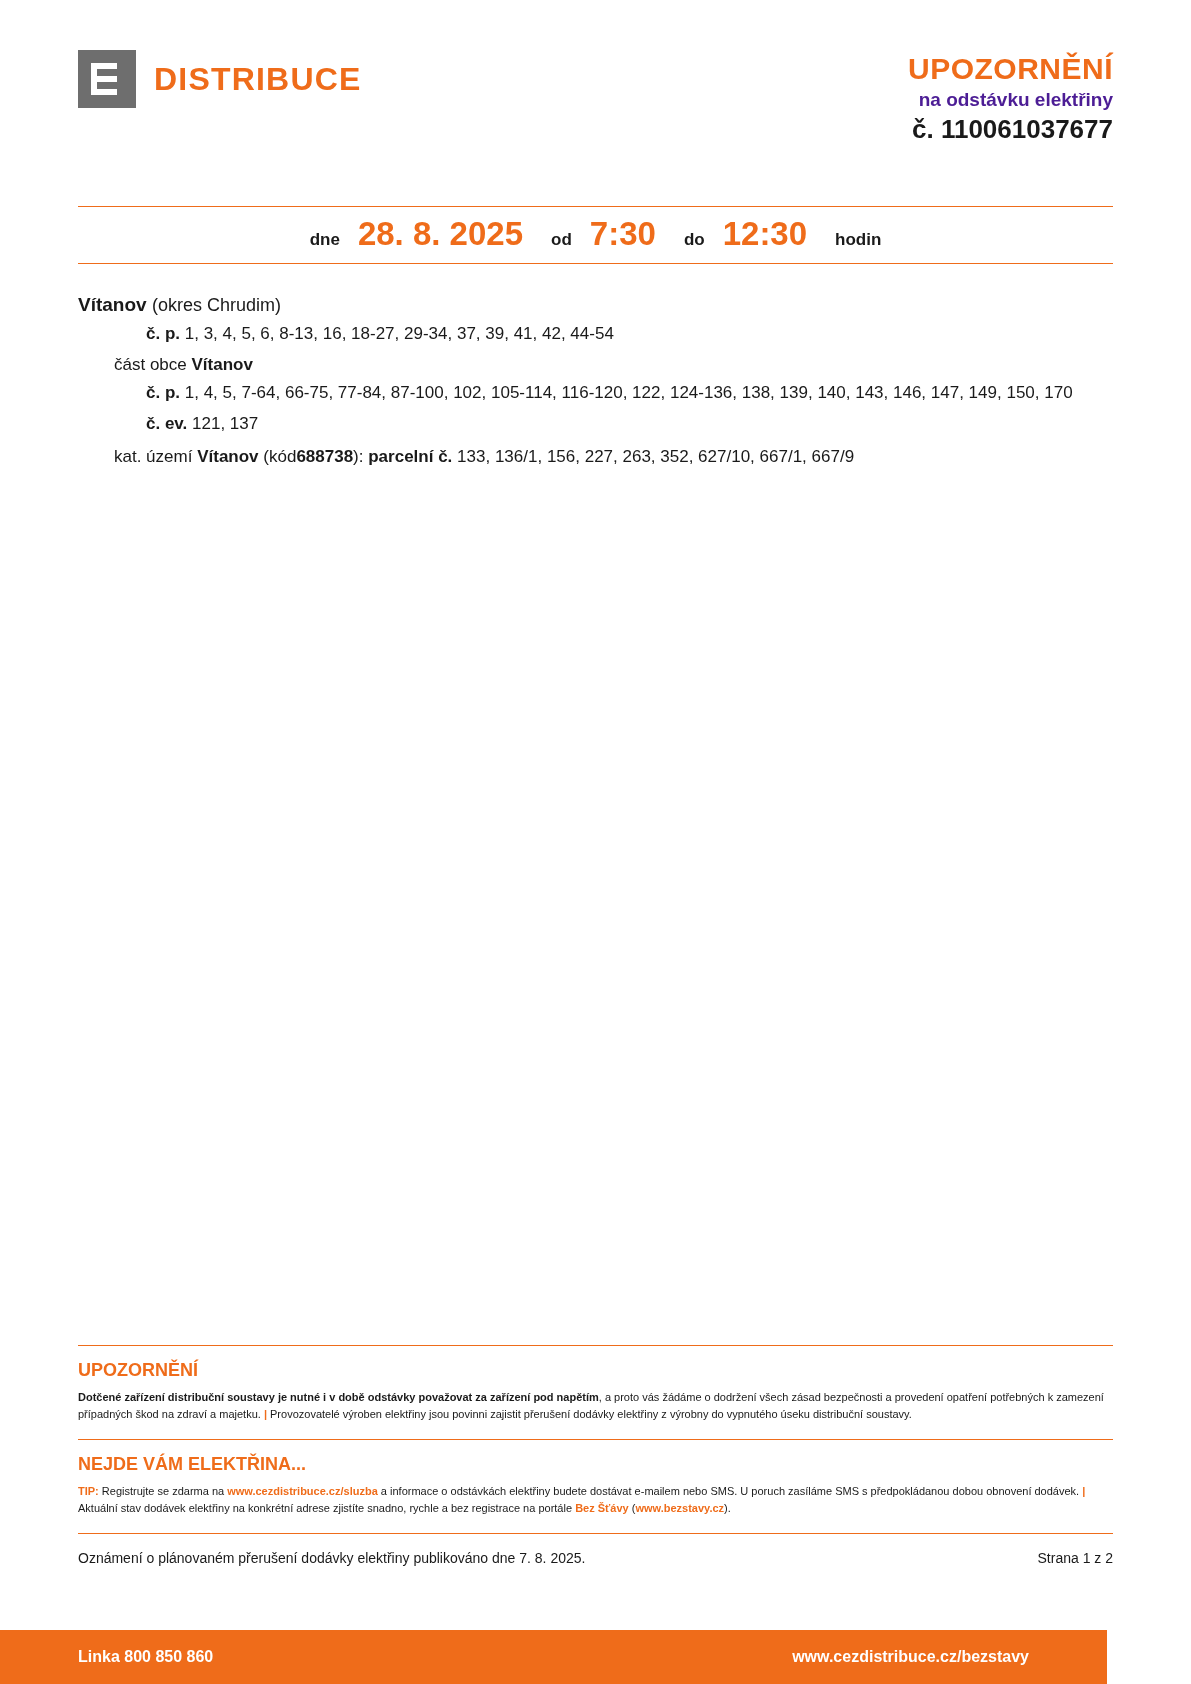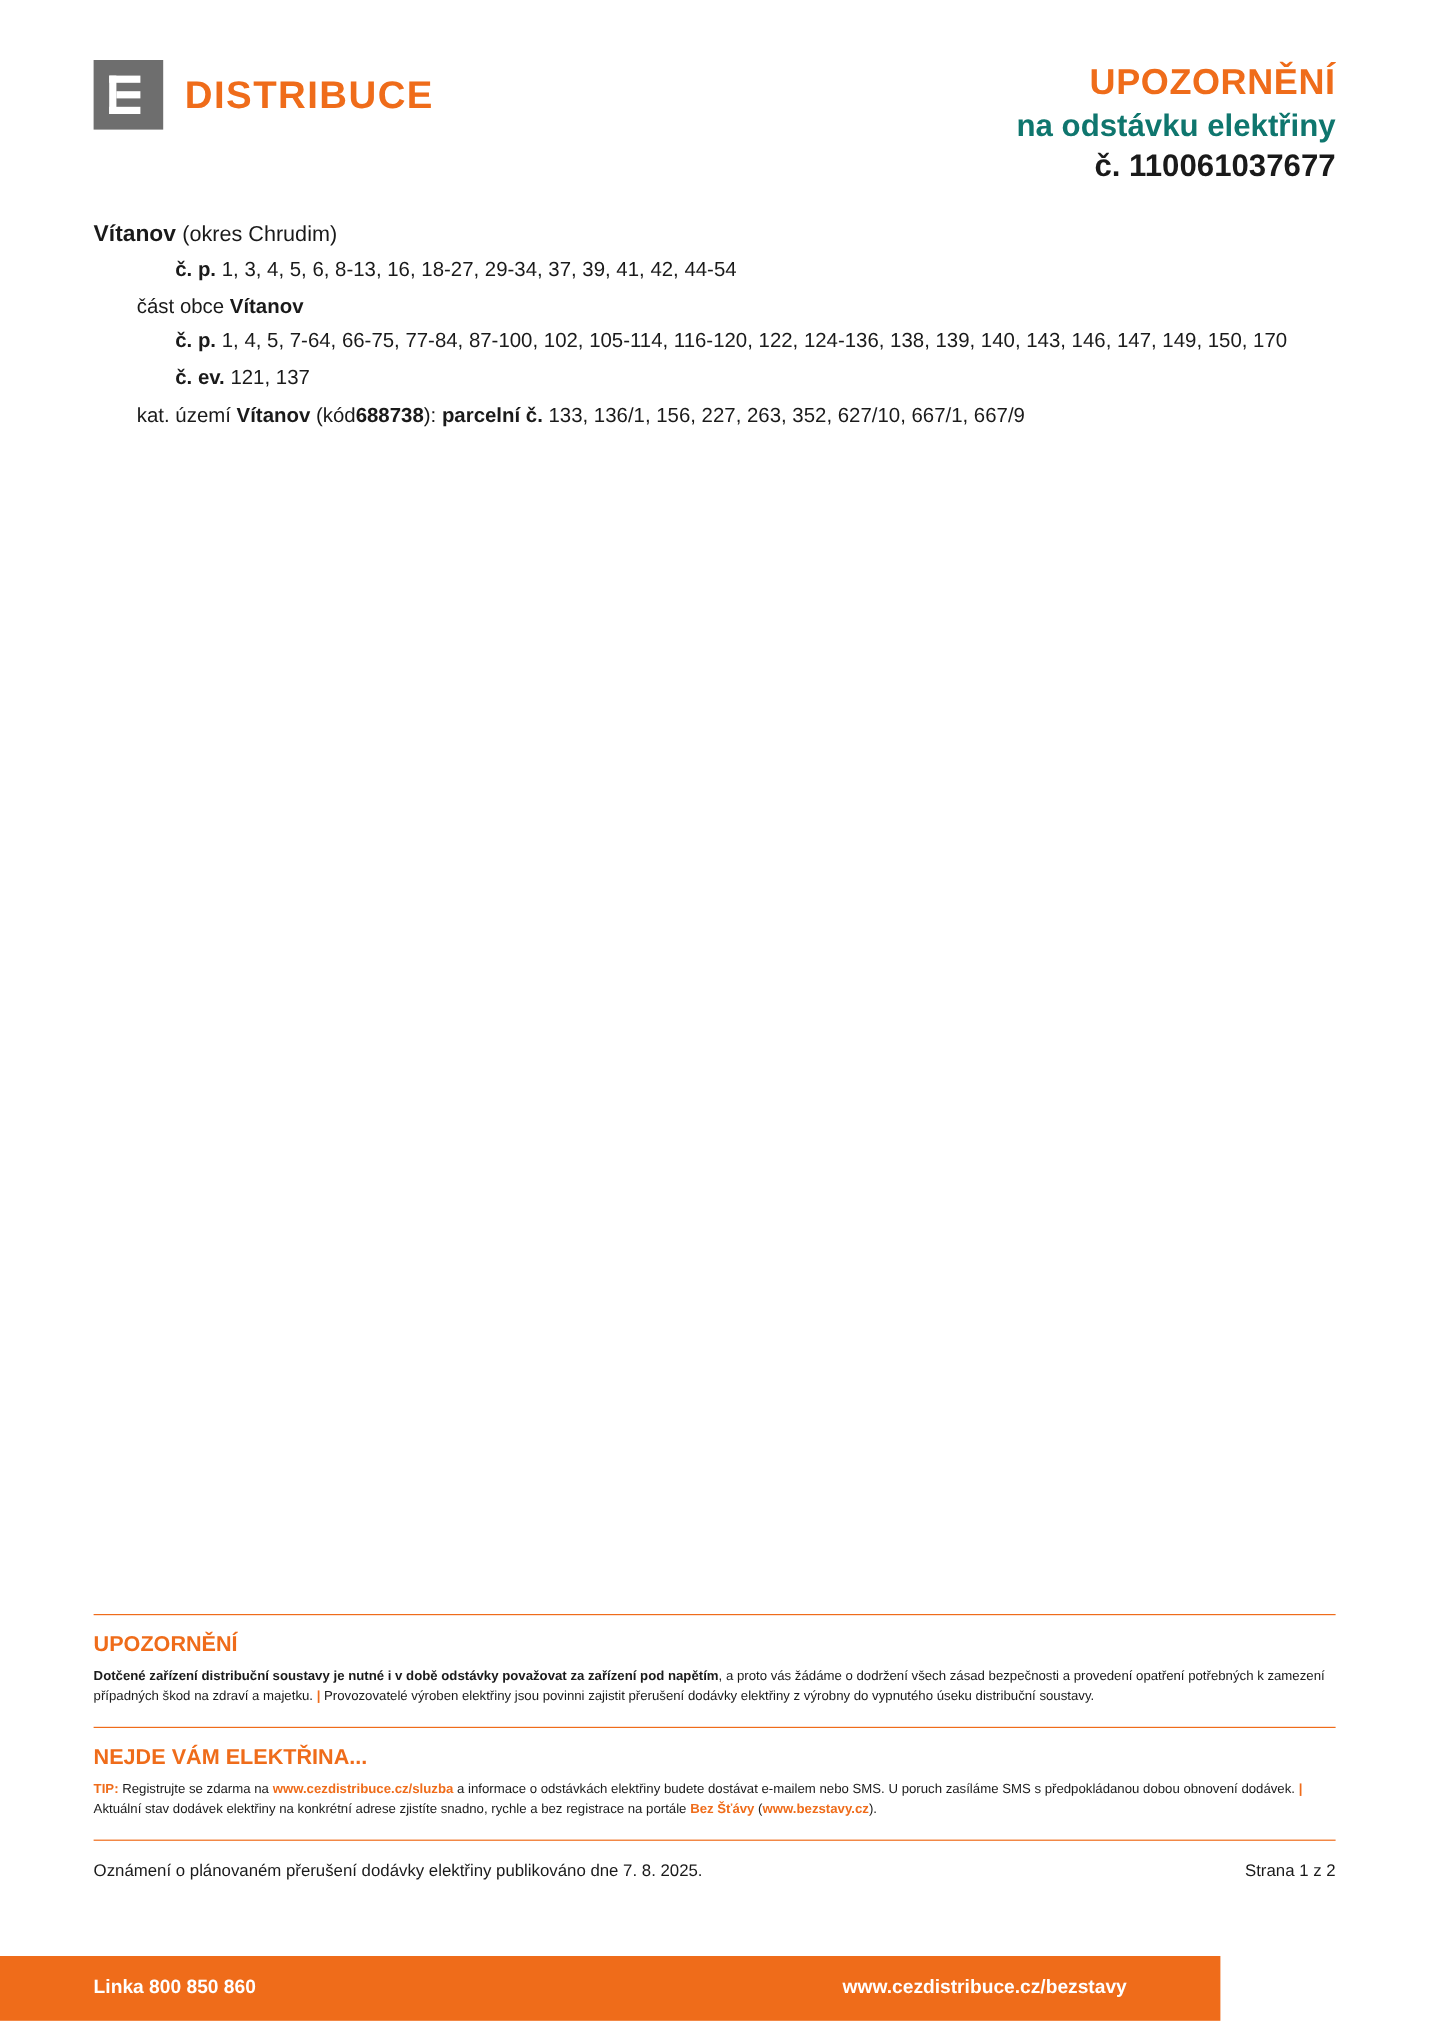--- a/index.html
+++ b/index.html
@@ -73,22 +73,22 @@
     text-align: right;
     line-height: 1.25;
   }
   .hr-line1 {
     color: #ef6c1a;
     font-size: 30px;
     font-weight: bold;
     letter-spacing: 0.5px;
   }
   .hr-line2 {
-    color: #0f766e;
-    font-size: 26px;
+    color: #4c1d95;
+    font-size: 19px;
     font-weight: bold;
     text-align: right;
   }
   .hr-line3 {
     color: #1a1a1a;
     font-size: 26px;
     font-weight: bold;
     margin-top: 2px;
   }
 
@@ -189,21 +189,21 @@
     font-size: 14px;
     color: #1a1a1a;
     padding-top: 16px;
   }
 
   
   .bottom-bar {
     position: absolute;
     left: 0;
     bottom: 0;
-    width: 1017px;
+    width: 1107px;
     height: 54px;
     background: #ef6c1a;
     color: #ffffff;
     display: flex;
     align-items: center;
     justify-content: space-between;
     box-sizing: border-box;
     padding: 0 78px;
     font-size: 16px;
     font-weight: bold;
@@ -220,20 +220,31 @@
       <span class="logo-mark"></span>
       <span class="brand-text">DISTRIBUCE</span>
     </div>
     <div class="header-right">
       <div class="hr-line1">UPOZORNĚNÍ</div>
       <div class="hr-line2">na odstávku elektřiny</div>
       <div class="hr-line3">č. 110061037677</div>
     </div>
   </div>
 
+  <div class="datebar-wrap">
+    <div class="datebar">
+      <span class="dl">dne</span>
+      <span class="dv">28. 8. 2025</span>
+      <span class="dl sp-left">od</span>
+      <span class="dv">7:30</span>
+      <span class="dl sp-left">do</span>
+      <span class="dv">12:30</span>
+      <span class="dl sp-left">hodin</span>
+    </div>
+  </div>
 
 
   <div class="muni">
     <b>Vítanov</b><span>&nbsp;</span><span class="okres">(okres Chrudim)</span>
   </div>
 
   <div class="lvl2">
     <b>č. p.</b>
     <span>1, 3, 4, 5, 6, 8-13, 16, 18-27, 29-34, 37, 39, 41, 42, 44-54</span>
   </div>

